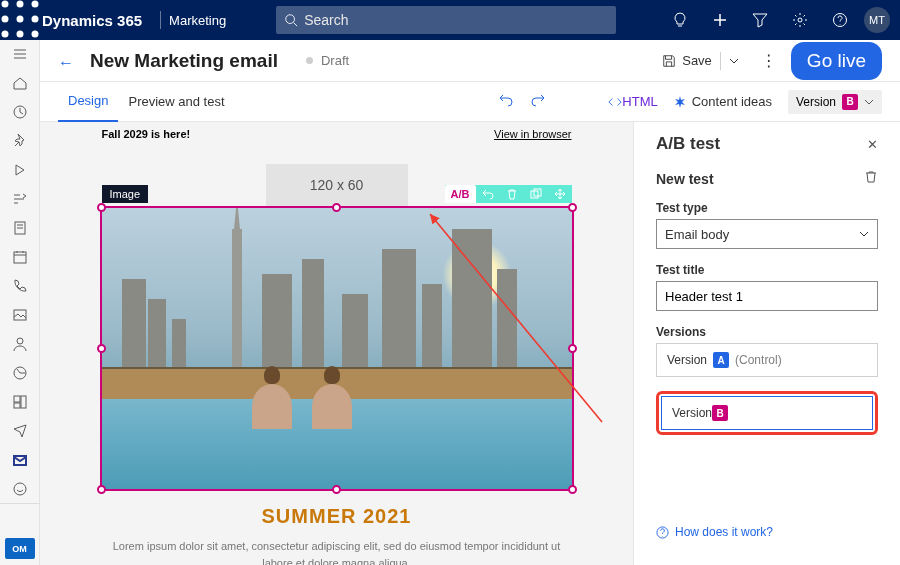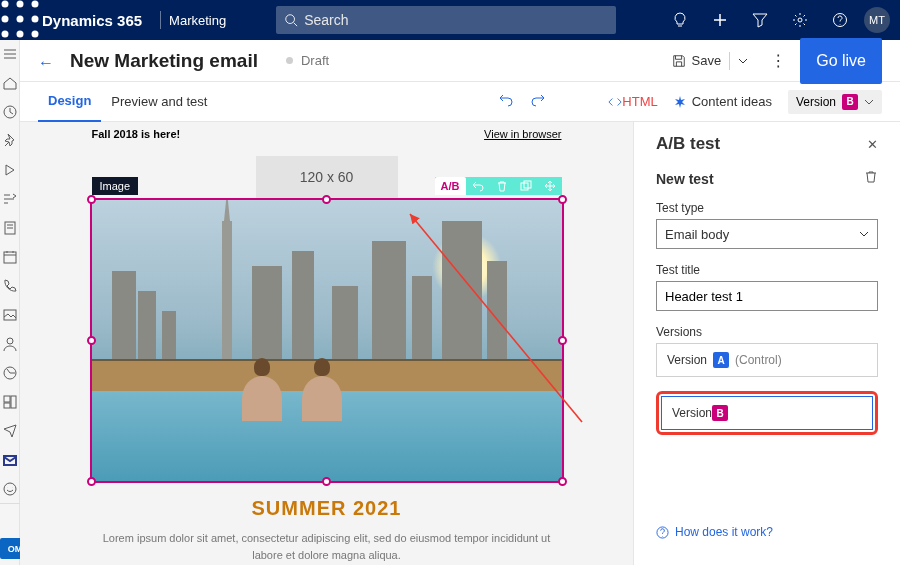--- a/index.html
+++ b/index.html
@@ -16,64 +16,64 @@
   .searchbox svg { width:14px; height:14px; margin-right:6px; }
   .searchbox input { background:transparent; border:none; outline:none; color:#fff; font-size:14px; flex:1; }
   .searchbox input::placeholder { color:#e6e6e6; }
   .topicons { display:flex; align-items:center; margin-left:auto; }
   .ticon { width:40px; height:40px; display:flex; align-items:center; justify-content:center; cursor:pointer; }
   .ticon svg { width:16px; height:16px; stroke:#fff; fill:none; }
   .avatar { width:26px; height:26px; border-radius:50%; background:#344a6f; color:#fff; font-size:11px; display:flex; align-items:center; justify-content:center; margin:0 10px 0 4px; }
 
   
   .shell { display:flex; height:525px; }
-  .leftnav { width:20px; background:#f5f5f5; border-right:1px solid #e3e3e3; display:flex; flex-direction:column; align-items:center; }
+  .leftnav { width:40px; background:#f5f5f5; border-right:1px solid #e3e3e3; display:flex; flex-direction:column; align-items:center; }
   .lni { width:40px; height:33px; display:flex; align-items:center; justify-content:center; color:#5b5b5b; cursor:pointer; }
   .lni svg { width:16px; height:16px; stroke:currentColor; fill:none; }
   .lni.active { color:#2a3b8f; }
   .lni.active svg { stroke-width:2; }
   .area-switch { width:30px; height:24px; margin:6px auto; background:#0b66c3; color:#fff; font-size:9px; font-weight:700; display:flex; align-items:center; justify-content:center; border-radius:2px; }
 
   .main { flex:1; position:relative; background:#fff; }
 
   
   .pagehead { height:42px; display:flex; align-items:center; padding:0 18px; border-bottom:1px solid #e6e6e6; }
   .back { color:#2266e3; font-size:16px; margin-right:16px; cursor:pointer; }
   .title { font-size:19px; font-weight:600; color:#222; }
   .dot { width:7px; height:7px; border-radius:50%; background:#cfcfcf; margin:0 8px 0 28px; }
   .status { font-size:13px; color:#777; }
   .ph-right { margin-left:auto; display:flex; align-items:center; gap:0; }
   .savebtn { display:flex; align-items:center; gap:6px; font-size:13px; color:#333; padding:0 8px; cursor:pointer; }
   .savebtn svg { width:14px; height:14px; stroke:#333; fill:none; }
   .savechev { border-left:1px solid #d0d0d0; padding:0 8px; cursor:pointer; }
   .more { padding:0 14px; font-size:16px; color:#333; cursor:pointer; }
-  .golive { background:#2266e3; color:#fff; border:none; font-size:16px; height:46px; padding:0 16px; border-radius:2px; cursor:pointer; }
+  .golive { background:#2266e3; color:#fff; border:none; font-size:19px; height:38px; padding:0 16px; border-radius:13px; cursor:pointer; }
 
   
   .tabstrip { height:40px; display:flex; align-items:center; padding:0 18px; border-bottom:1px solid #e6e6e6; }
   .tab { font-size:13px; color:#333; padding:0 10px; height:40px; display:flex; align-items:center; cursor:pointer; }
-  .tab.active { color:#2266e3; border-bottom:2px solid #2266e3; font-weight:700; }
+  .tab.active { color:#2266e3; border-bottom:2px solid #2266e3; font-weight:400; }
   .tsactions { margin-left:auto; display:flex; align-items:center; gap:16px; }
   .undo svg, .redo svg { width:16px; height:16px; stroke:#2266e3; fill:none; }
   .undo, .redo { cursor:pointer; }
-  .html { display:flex; align-items:center; font-size:13px; color:#ef4444; cursor:pointer; }
+  .html { display:flex; align-items:center; font-size:13px; color:#6d28d9; cursor:pointer; }
   .html svg { width:14px; height:14px; stroke:#2266e3; fill:none; }
   .ideas { display:flex; align-items:center; gap:6px; font-size:13px; color:#333; cursor:pointer; }
   .verpill { display:flex; align-items:center; gap:6px; background:#efefef; border-radius:2px; padding:4px 8px; font-size:12px; cursor:pointer; }
   .vb { width:16px; height:16px; background:#C9007A; color:#fff; font-size:10px; font-weight:700; border-radius:2px; display:flex; align-items:center; justify-content:center; }
   .va { background:#2266e3; }
 
   
   .content { display:flex; height:calc(100% - 82px); }
   .canvaswrap { flex:1; background:#f4f4f4; position:relative; overflow:hidden; padding:0 10px; }
   .email { max-width:550px; margin:0 auto; }
   .emailtop { display:flex; justify-content:space-between; font-size:11px; padding:6px 40px 4px; }
   .emailtop .headline { font-weight:700; }
   .emailtop .vib { text-decoration:underline; cursor:pointer; }
-  .logoslot { width:142px; height:42px; background:#e3e3e3; color:#525252; font-size:14px; display:flex; align-items:center; justify-content:center; margin:12px auto 2px; }
+  .logoslot { width:142px; height:42px; background:#e3e3e3; color:#525252; font-size:14px; display:flex; align-items:center; justify-content:center; margin:20px auto 2px; }
   .hero { margin:0 40px; position:relative; }
   .herobox { height:281px; background:linear-gradient(180deg,#bcd1de 0%,#9ab9c8 45%,#6aa1b4 75%,#2c7fa1 100%); position:relative; overflow:hidden; }
   .sun { position:absolute; right:60px; top:32px; width:70px; height:70px; border-radius:50%; background:radial-gradient(circle,#fffef5 0%,#fff4bd 40%,rgba(255,244,189,0) 70%); }
   .building { position:absolute; bottom:120px; background:#8a8a85; }
   .b1 { left:20px; width:24px; height:90px; }
   .b2 { left:46px; width:18px; height:70px; }
   .b3 { left:70px; width:14px; height:50px; }
   .b4 { left:130px; width:10px; height:140px; background:#9a9a94; }
   .b4:after { content:""; position:absolute; left:2px; bottom:100%; border-left:3px solid transparent; border-right:3px solid transparent; border-bottom:30px solid #9a9a94; }
   .b5 { left:160px; width:30px; height:95px; }
@@ -106,21 +106,21 @@
   
   .arrowline { position:absolute; pointer-events:none; }
 
   
   .panel { width:267px; border-left:1px solid #e6e6e6; padding:12px 22px 0; font-size:13px; color:#333; }
   .panelhead { display:flex; align-items:center; justify-content:space-between; margin-bottom:16px; }
   .panelhead h2 { font-size:17px; font-weight:600; }
   .panelhead span { cursor:pointer; color:#555; }
   .newtest { display:flex; align-items:center; justify-content:space-between; margin-bottom:14px;gap:23px; }
   .newtest h3 { font-size:14px; font-weight:600; }
-  .lbl { font-size:12px; font-weight:400; margin-bottom:4px; display:block; }
+  .lbl { font-size:12px; font-weight:700; margin-bottom:4px; display:block; }
   .sel-input, .txt-input { width:100%; border:1px solid #8a8a8a; height:30px; padding:0 8px; font-size:13px; margin-bottom:14px; background:#fff; }
   .sel-input { display:flex; align-items:center; justify-content:space-between; cursor:pointer; }
   .sel-input svg { width:10px; height:10px; stroke:#333; fill:none; }
   .versions { margin-top:2px; }
   .vercard { border:1px solid #d0d0d0; height:34px; display:flex; align-items:center; padding:0 10px; font-size:12px; margin-bottom:14px; cursor:pointer; }
   .vercard.ctrl .control { color:#808080; margin-left:6px; }
   .vercard .vb, .vercard .va { margin:0 0 0 6px; }
   .vercard-b-box { border:3px solid #ef3b2f; border-radius:6px; padding:2px; margin-bottom:14px; }
   .vercard-b { border:1px solid #2266e3; height:34px; display:flex; align-items:center; padding:0 10px; font-size:12px; cursor:pointer; }
   .howlink { display:flex; align-items:flex-end; gap:6px; color:#2266e3; font-size:12px; cursor:pointer; margin-top:90px; }
@@ -335,21 +335,21 @@
               <path d="M1 3l4 4 4-4" stroke="#555" fill="none"></path>
             </svg>
         </div>
       </div>
     </div>
 
     <div class="content">
       <div class="canvaswrap">
         <div class="email">
           <div class="emailtop">
-            <span class="headline">Fall 2018 is here!</span>
+            <span class="headline">Fall 2029 is here!</span>
             <span class="vib">View in browser</span>
           </div>
           <div class="logoslot">120 x 60</div>
 
           <div class="hero">
             <div class="tagImage">Image</div>
             <div class="seltools">
               <span class="abtab">A/B</span>
               <span>
                   <svg viewBox="0 0 12 12">

